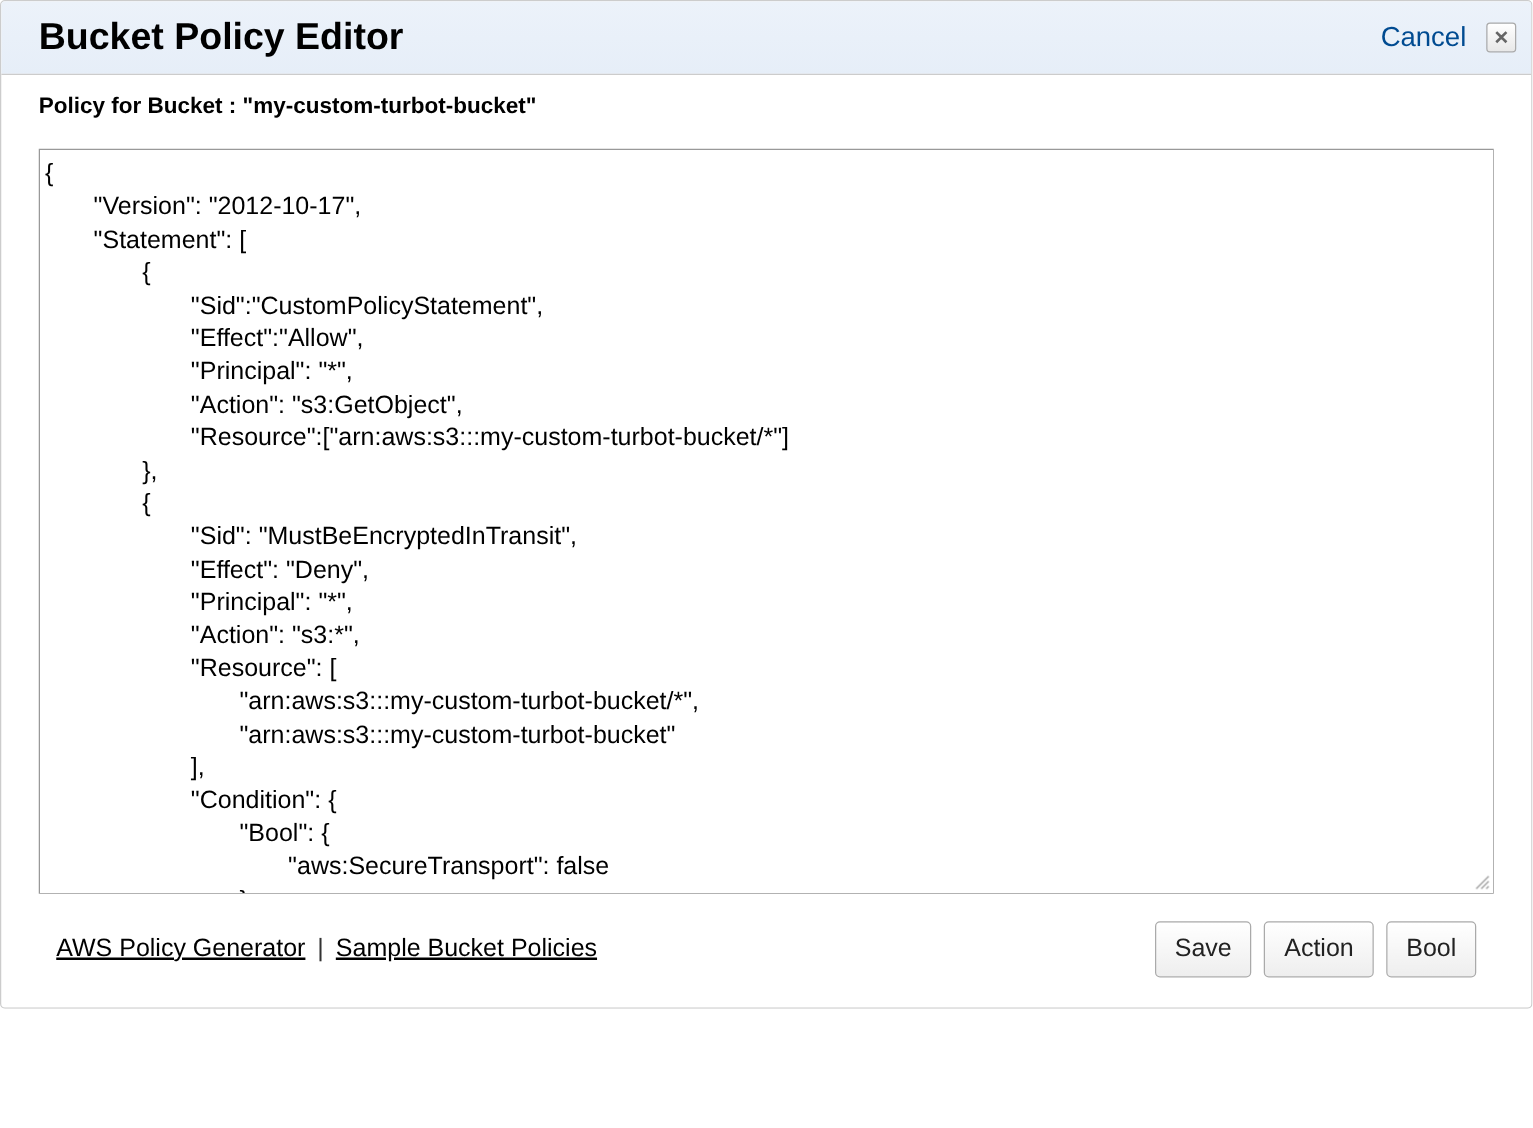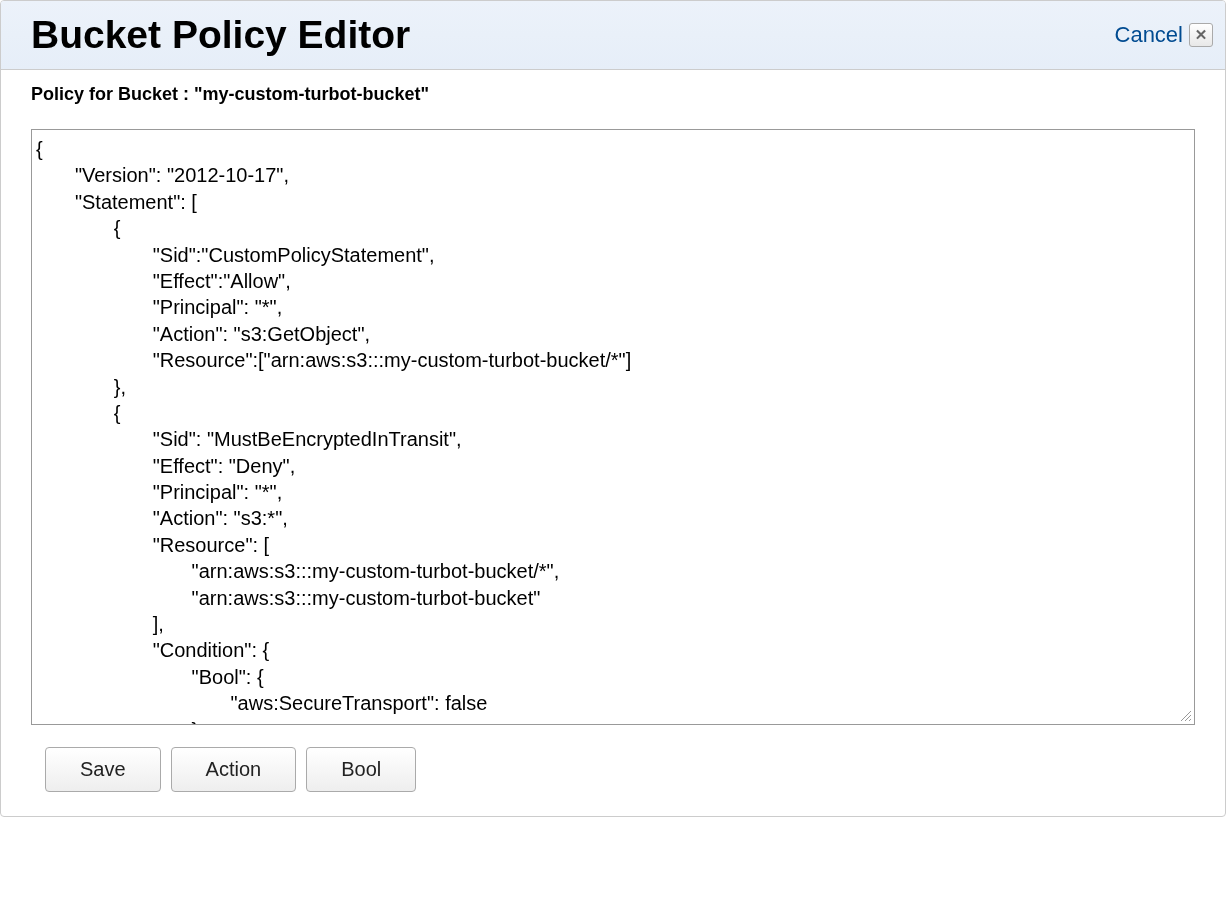--- a/index.html
+++ b/index.html
@@ -21,35 +21,35 @@
     }
     .header {
       background: linear-gradient(#ecf2fa, #e6eef8);
       border-bottom: 1px solid #ccc;
       padding: 12px 12px 12px 30px;
       display: flex;
       justify-content: space-between;
       align-items: center;
     }
     .header h1 {
-      font-size: 39px;
+      font-size: 30px;
       font-weight: 700;
       color: #000;
     }
     .header-right {
       display: flex;
       align-items: center;
       gap: 2px;
     }
     .cancel-link {
       color: #004b91;
       font-size: 22px;
       text-decoration: none;
       cursor: pointer;
-      margin-right: 4px;
+      margin-right: 14px;
     }
     .close-x {
       width: 24px;
       height: 24px;
       border: 1px solid #aaa;
       border-radius: 3px;
       background: linear-gradient(#fff, #e8e8e8);
       display: flex;
       align-items: center;
       justify-content: center;
@@ -124,21 +124,21 @@
       margin: 0 4px;
     }
     .btn-group {
       display: flex;
       gap: 10px;
     }
     .btn {
       background: linear-gradient(#fff, #eee);
       border: 1px solid #aaa;
       border-radius: 4px;
-      padding: 10px 34px;
+      padding: 10px 15px;
       font-size: 20px;
       cursor: pointer;
       color: #222;
     }
     
     textarea.editor::-webkit-scrollbar {
       width: 16px;
     }
     textarea.editor::-webkit-scrollbar-thumb {
       background: #c2c2c2;
@@ -186,20 +186,25 @@
                                    "aws:SecureTransport": false
                             }</textarea>
       <svg class="resize-grip" viewBox="0 0 14 14">
         <line x1="3" y1="13" x2="13" y2="3" stroke="#999" stroke-width="1"></line>
         <line x1="7" y1="13" x2="13" y2="7" stroke="#999" stroke-width="1"></line>
         <line x1="11" y1="13" x2="13" y2="11" stroke="#999" stroke-width="1"></line>
       </svg>
     </div>
 
     <div class="footer">
+      <div class="footer-links">
+        <a>AWS Policy Generator</a>
+        <span class="sep">|</span>
+        <a>Sample Bucket Policies</a>
+      </div>
       <div class="btn-group">
         <button class="btn">Save</button>
         <button class="btn">Action</button>
         <button class="btn">Bool</button>
       </div>
     </div>
   </div>
 </div>
 
 </body></html>

